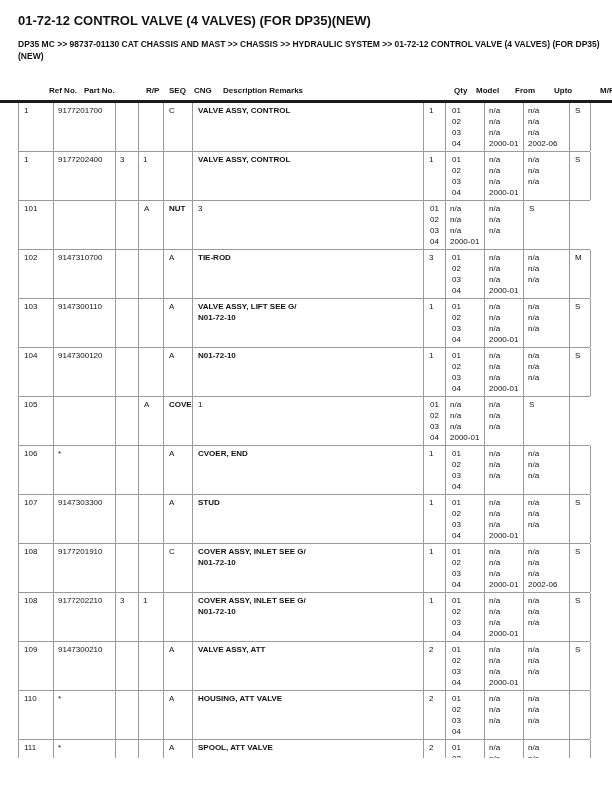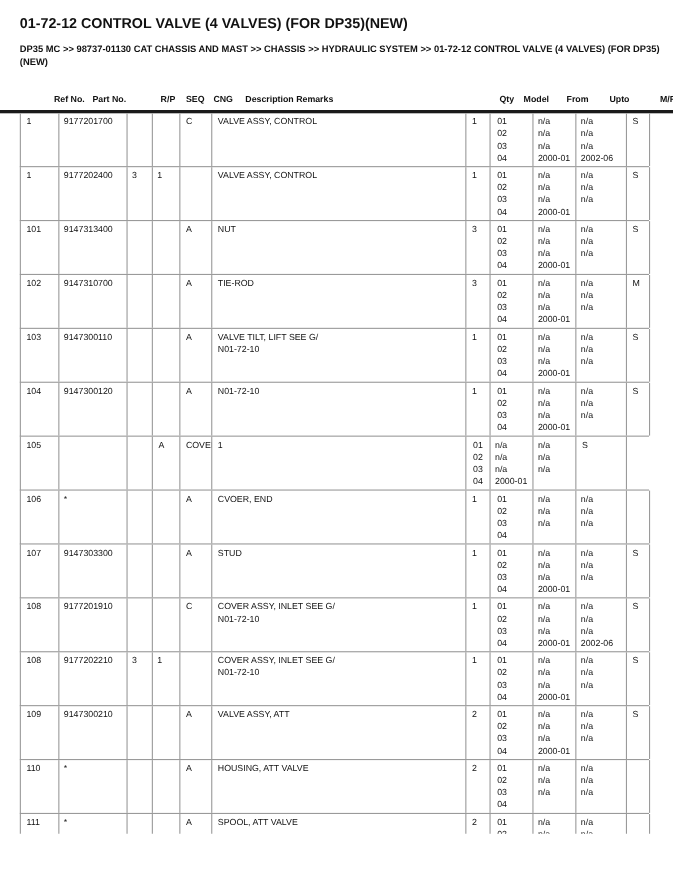--- a/index.html
+++ b/index.html
@@ -57,21 +57,21 @@
   }
   .cell{
     border-right:1px solid var(--border);
     font-size:8px;line-height:11px;
     padding:2px 1px 2px 4px;
     overflow:hidden;
   }
   .cell .line{min-height:11px;white-space:nowrap;}
   .col-ref{padding-left:5px;}
   .col-cng{padding-left:5px;}
-  .col-desc{padding-left:5px;}
+  .col-desc{padding-left:5px;font-weight:bold;}
   .col-qty{padding-left:5px;}
   .col-model{padding-left:6px;}
   .col-mr{padding-left:5px;}
 </style>
 </head>
 <body>
 
 <div class="page">
 
   <div class="doc-title">01-72-12 CONTROL VALVE (4 VALVES) (FOR DP35)(NEW)</div>
@@ -180,23 +180,20 @@
             <div class="line">n/a</div>
           </div>
           <div class="cell col-mr">
             <div class="line">S</div>
           </div>
         </div>
         <div class="row col-grid">
           <div class="cell col-ref">
             <div class="line">101</div>
           </div>
-          <div class="cell col-part">
-            <div class="line">9147313400</div>
-          </div>
           <div class="cell col-rp">
             <div class="line"></div>
           </div>
           <div class="cell col-seq">
             <div class="line"></div>
           </div>
           <div class="cell col-cng">
             <div class="line">A</div>
           </div>
           <div class="cell col-desc">
@@ -279,21 +276,21 @@
           <div class="cell col-rp">
             <div class="line"></div>
           </div>
           <div class="cell col-seq">
             <div class="line"></div>
           </div>
           <div class="cell col-cng">
             <div class="line">A</div>
           </div>
           <div class="cell col-desc">
-            <div class="line">VALVE TILT, LIFT SEE G/</div>
+            <div class="line">VALVE ASSY, LIFT SEE G/</div>
             <div class="line">N01-72-10</div>
           </div>
           <div class="cell col-qty">
             <div class="line">1</div>
           </div>
           <div class="cell col-model">
             <div class="line">01</div>
             <div class="line">02</div>
             <div class="line">03</div>
             <div class="line">04</div>

